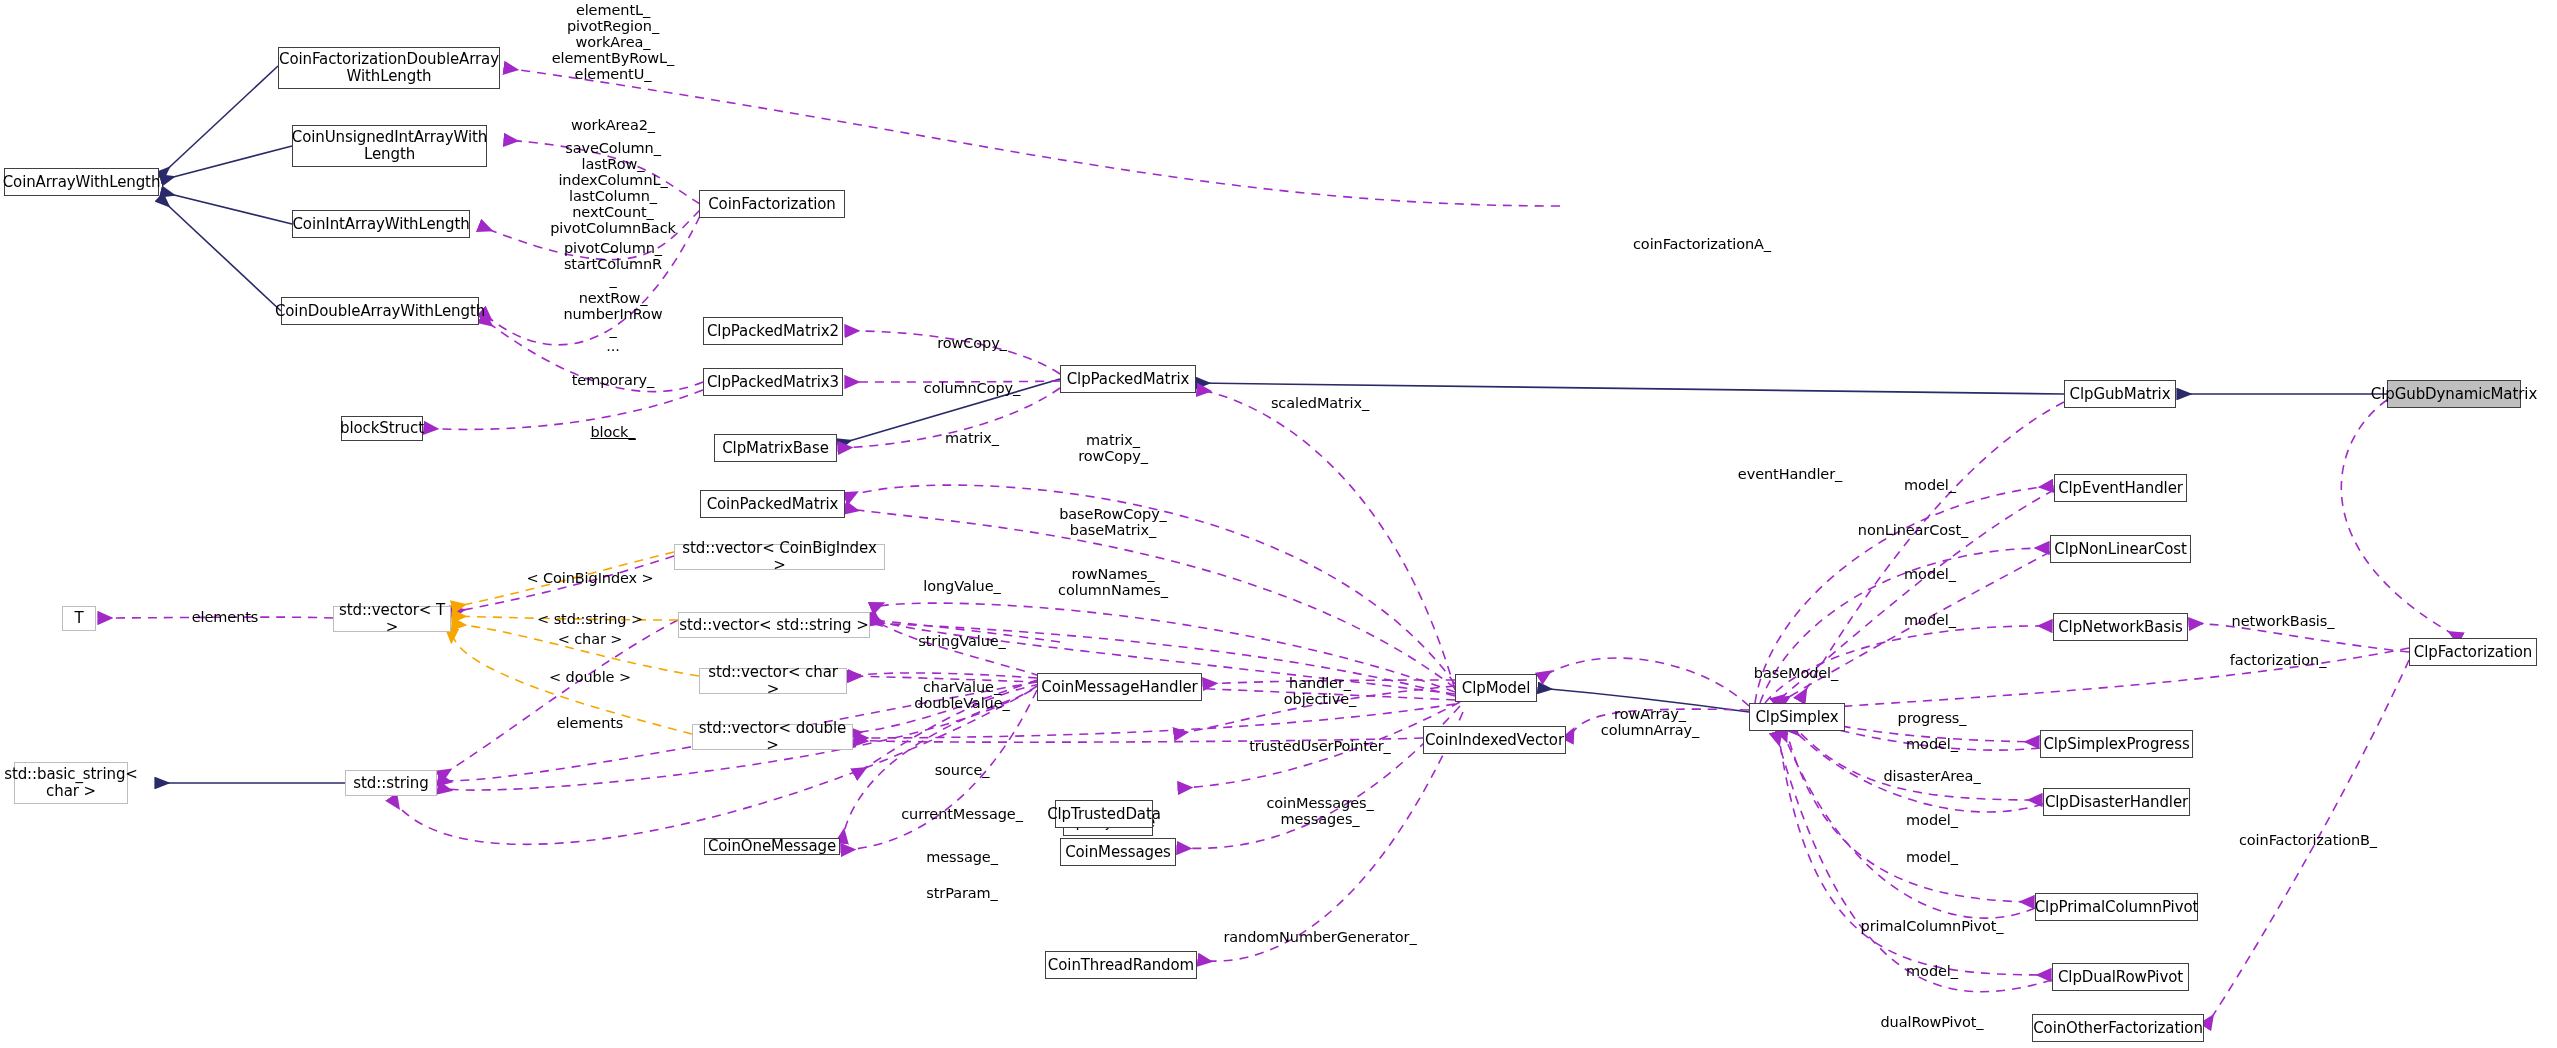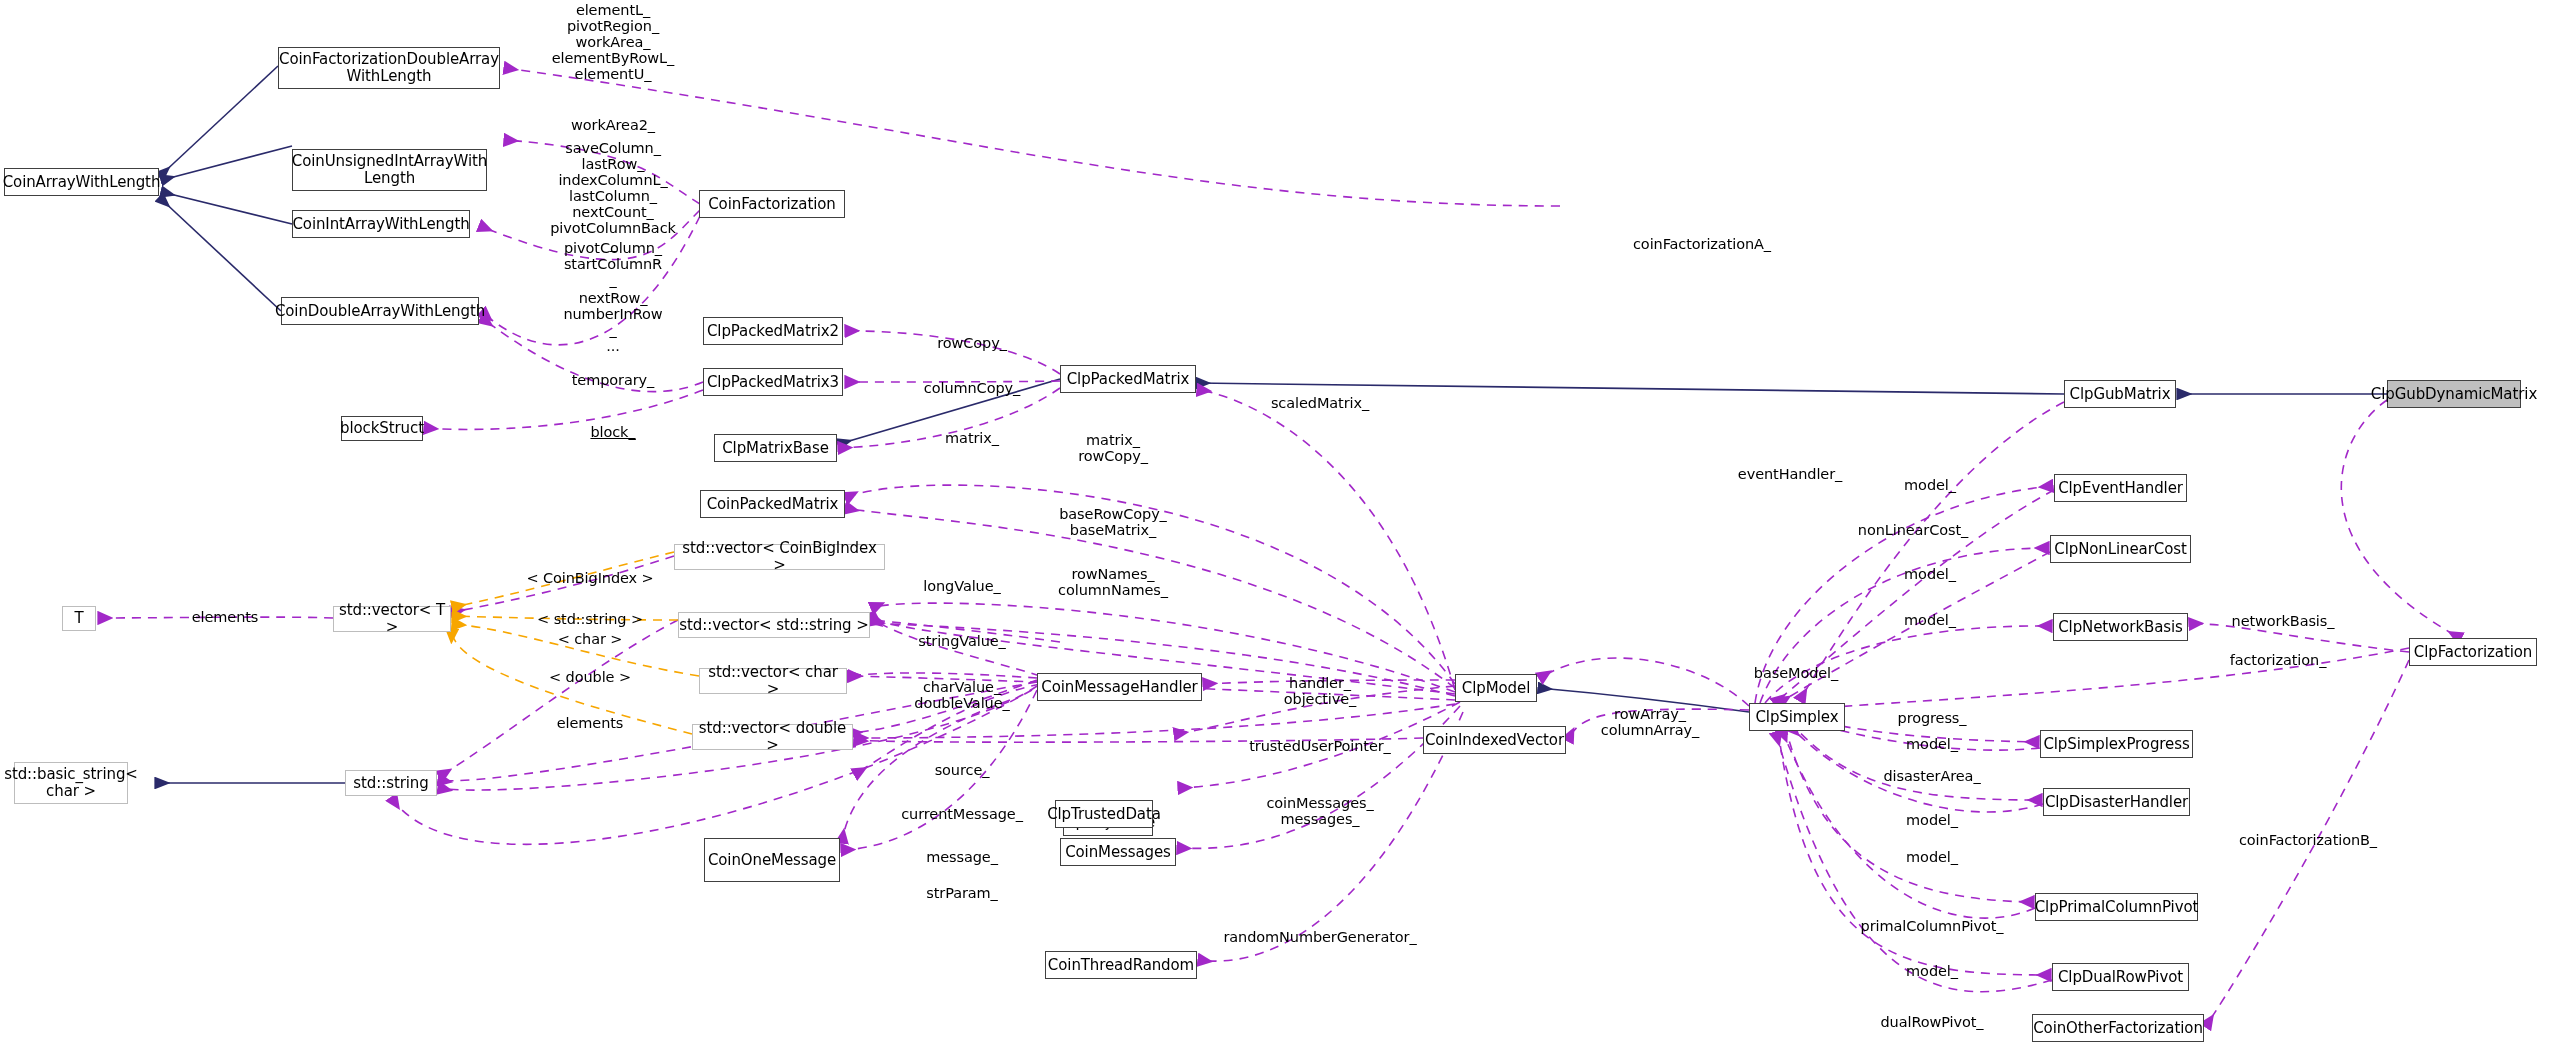--- a/index.html
+++ b/index.html
@@ -151,41 +151,41 @@
       <path d="M678,620 C600,620 520,618 453,616" marker-end="url(#arrTpl)"></path>
       <path d="M699,676 C600,660 520,630 453,624" marker-end="url(#arrTpl)"></path>
       <path d="M692,734 C600,710 450,670 452,630" marker-end="url(#arrTpl)"></path>
     </g>
   </svg>
 
   <div id="nodes-layer">
       <div class="node" style="left: 4px; top: 168px; width: 155px; height: 28px;">CoinArrayWithLength</div>
       <div class="node" style="left: 278px; top: 47px; width: 222px; height: 42px;">CoinFactorizationDoubleArray
 WithLength</div>
-      <div class="node" style="left: 292px; top: 125px; width: 195px; height: 42px; margin-top: 24px;">CoinUnsignedIntArrayWith
+      <div class="node" style="left: 292px; top: 125px; width: 195px; height: 42px;">CoinUnsignedIntArrayWith
 Length</div>
       <div class="node" style="left: 292px; top: 210px; width: 178px; height: 28px;">CoinIntArrayWithLength</div>
       <div class="node" style="left: 281px; top: 297px; width: 198px; height: 28px;">CoinDoubleArrayWithLength</div>
       <div class="node" style="left: 699px; top: 190px; width: 146px; height: 28px;">CoinFactorization</div>
       <div class="node" style="left: 703px; top: 317px; width: 140px; height: 28px;">ClpPackedMatrix2</div>
       <div class="node" style="left: 703px; top: 368px; width: 140px; height: 28px;">ClpPackedMatrix3</div>
       <div class="node" style="left: 714px; top: 434px; width: 123px; height: 28px;">ClpMatrixBase</div>
       <div class="node" style="left: 341px; top: 416px; width: 82px; height: 25px;">blockStruct</div>
       <div class="node" style="left: 700px; top: 490px; width: 145px; height: 28px;">CoinPackedMatrix</div>
       <div class="node" style="left: 1060px; top: 365px; width: 136px; height: 28px;">ClpPackedMatrix</div>
       <div class="node thin" style="left: 62px; top: 606px; width: 34px; height: 25px;">T</div>
       <div class="node thin" style="left: 333px; top: 606px; width: 118px; height: 26px;">std::vector&lt; T &gt;</div>
       <div class="node thin" style="left: 674px; top: 544px; width: 211px; height: 26px;">std::vector&lt; CoinBigIndex &gt;</div>
       <div class="node thin" style="left: 678px; top: 612px; width: 192px; height: 26px;">std::vector&lt; std::string &gt;</div>
       <div class="node thin" style="left: 699px; top: 668px; width: 148px; height: 26px;">std::vector&lt; char &gt;</div>
       <div class="node thin" style="left: 692px; top: 724px; width: 161px; height: 26px;">std::vector&lt; double &gt;</div>
       <div class="node thin" style="left: 14px; top: 762px; width: 114px; height: 42px;">std::basic_string&lt;
 char &gt;</div>
       <div class="node thin" style="left: 345px; top: 770px; width: 92px; height: 26px;">std::string</div>
-      <div class="node" style="left: 704px; top: 838px; width: 136px; height: 44px;">CoinOneMessage</div>
+      <div class="node" style="left: 704px; top: 838px; width: 136px; height: 17px;">CoinOneMessage</div>
       <div class="node" style="left: 1037px; top: 673px; width: 165px; height: 28px; text-align: center;">CoinMessageHandler</div>
       <div class="node" style="left: 1063px; top: 760px; width: 90px; height: 28px; margin-top: 48px;">ClpObjective</div>
       <div class="node" style="left: 1055px; top: 800px; width: 98px; height: 28px;">ClpTrustedData</div>
       <div class="node" style="left: 1060px; top: 838px; width: 116px; height: 28px;">CoinMessages</div>
       <div class="node" style="left: 1045px; top: 951px; width: 152px; height: 28px;">CoinThreadRandom</div>
       <div class="node" style="left: 1455px; top: 674px; width: 82px; height: 28px;">ClpModel</div>
       <div class="node" style="left: 1423px; top: 726px; width: 143px; height: 28px;">CoinIndexedVector</div>
       <div class="node" style="left: 1749px; top: 703px; width: 96px; height: 28px;">ClpSimplex</div>
       <div class="node" style="left: 2064px; top: 380px; width: 112px; height: 28px;">ClpGubMatrix</div>
       <div class="node focus" style="left: 2387px; top: 380px; width: 134px; height: 28px;">ClpGubDynamicMatrix</div>

